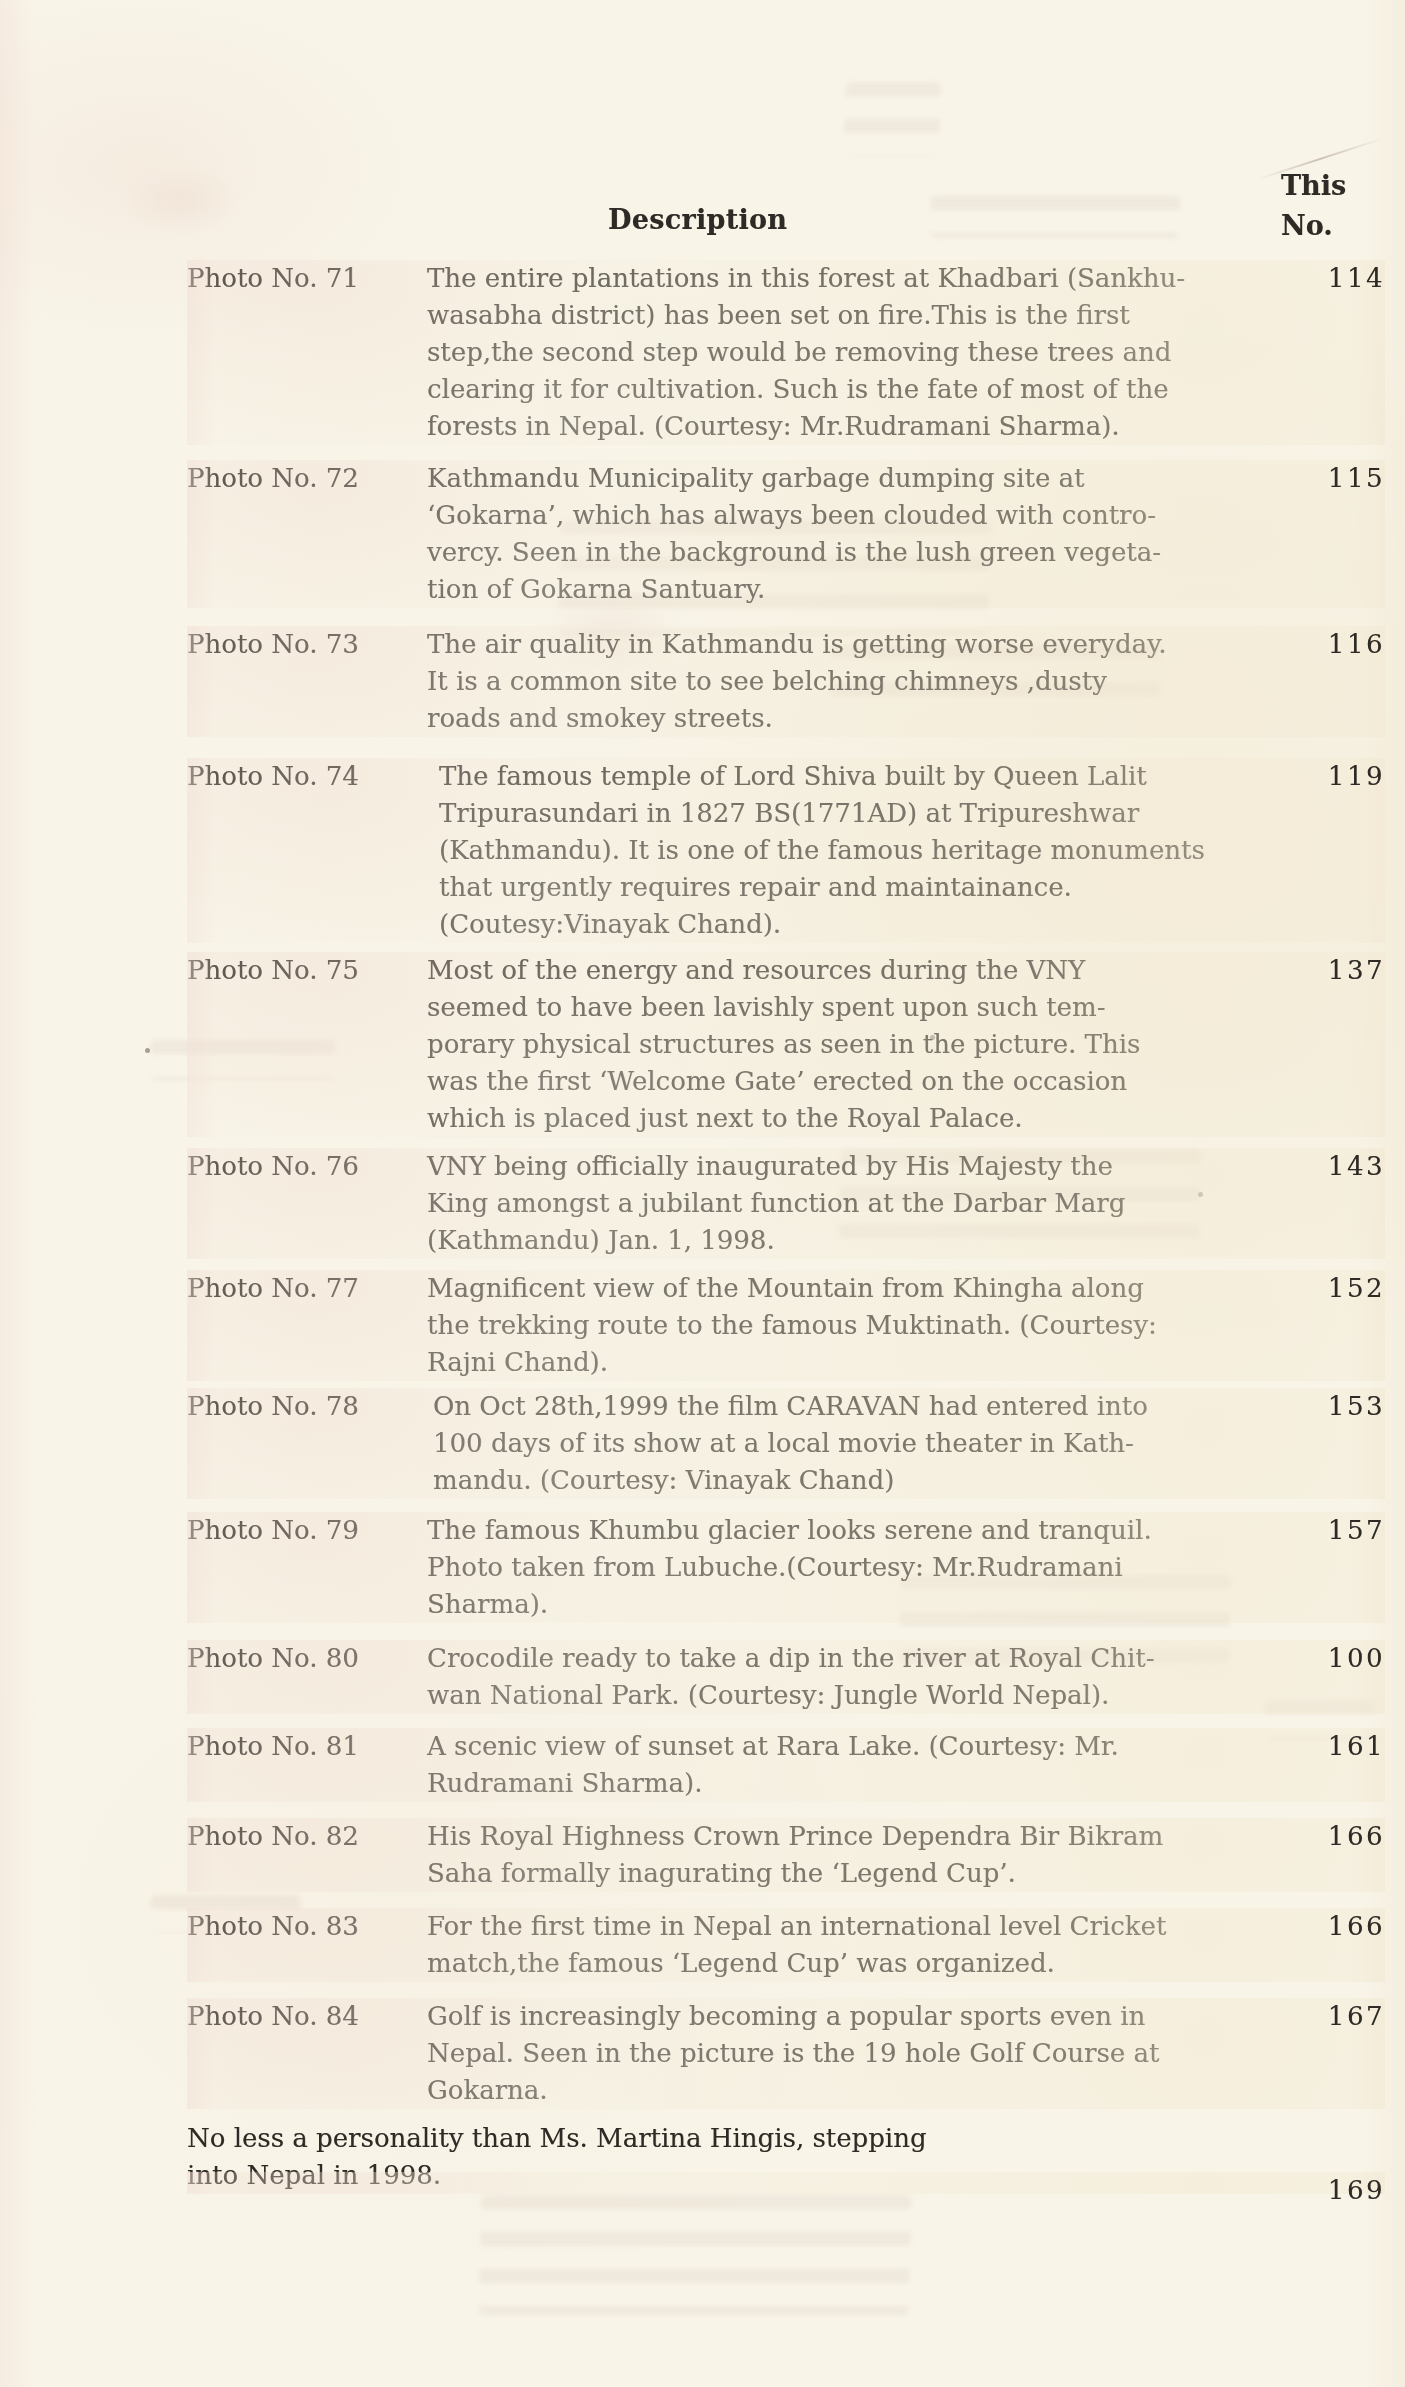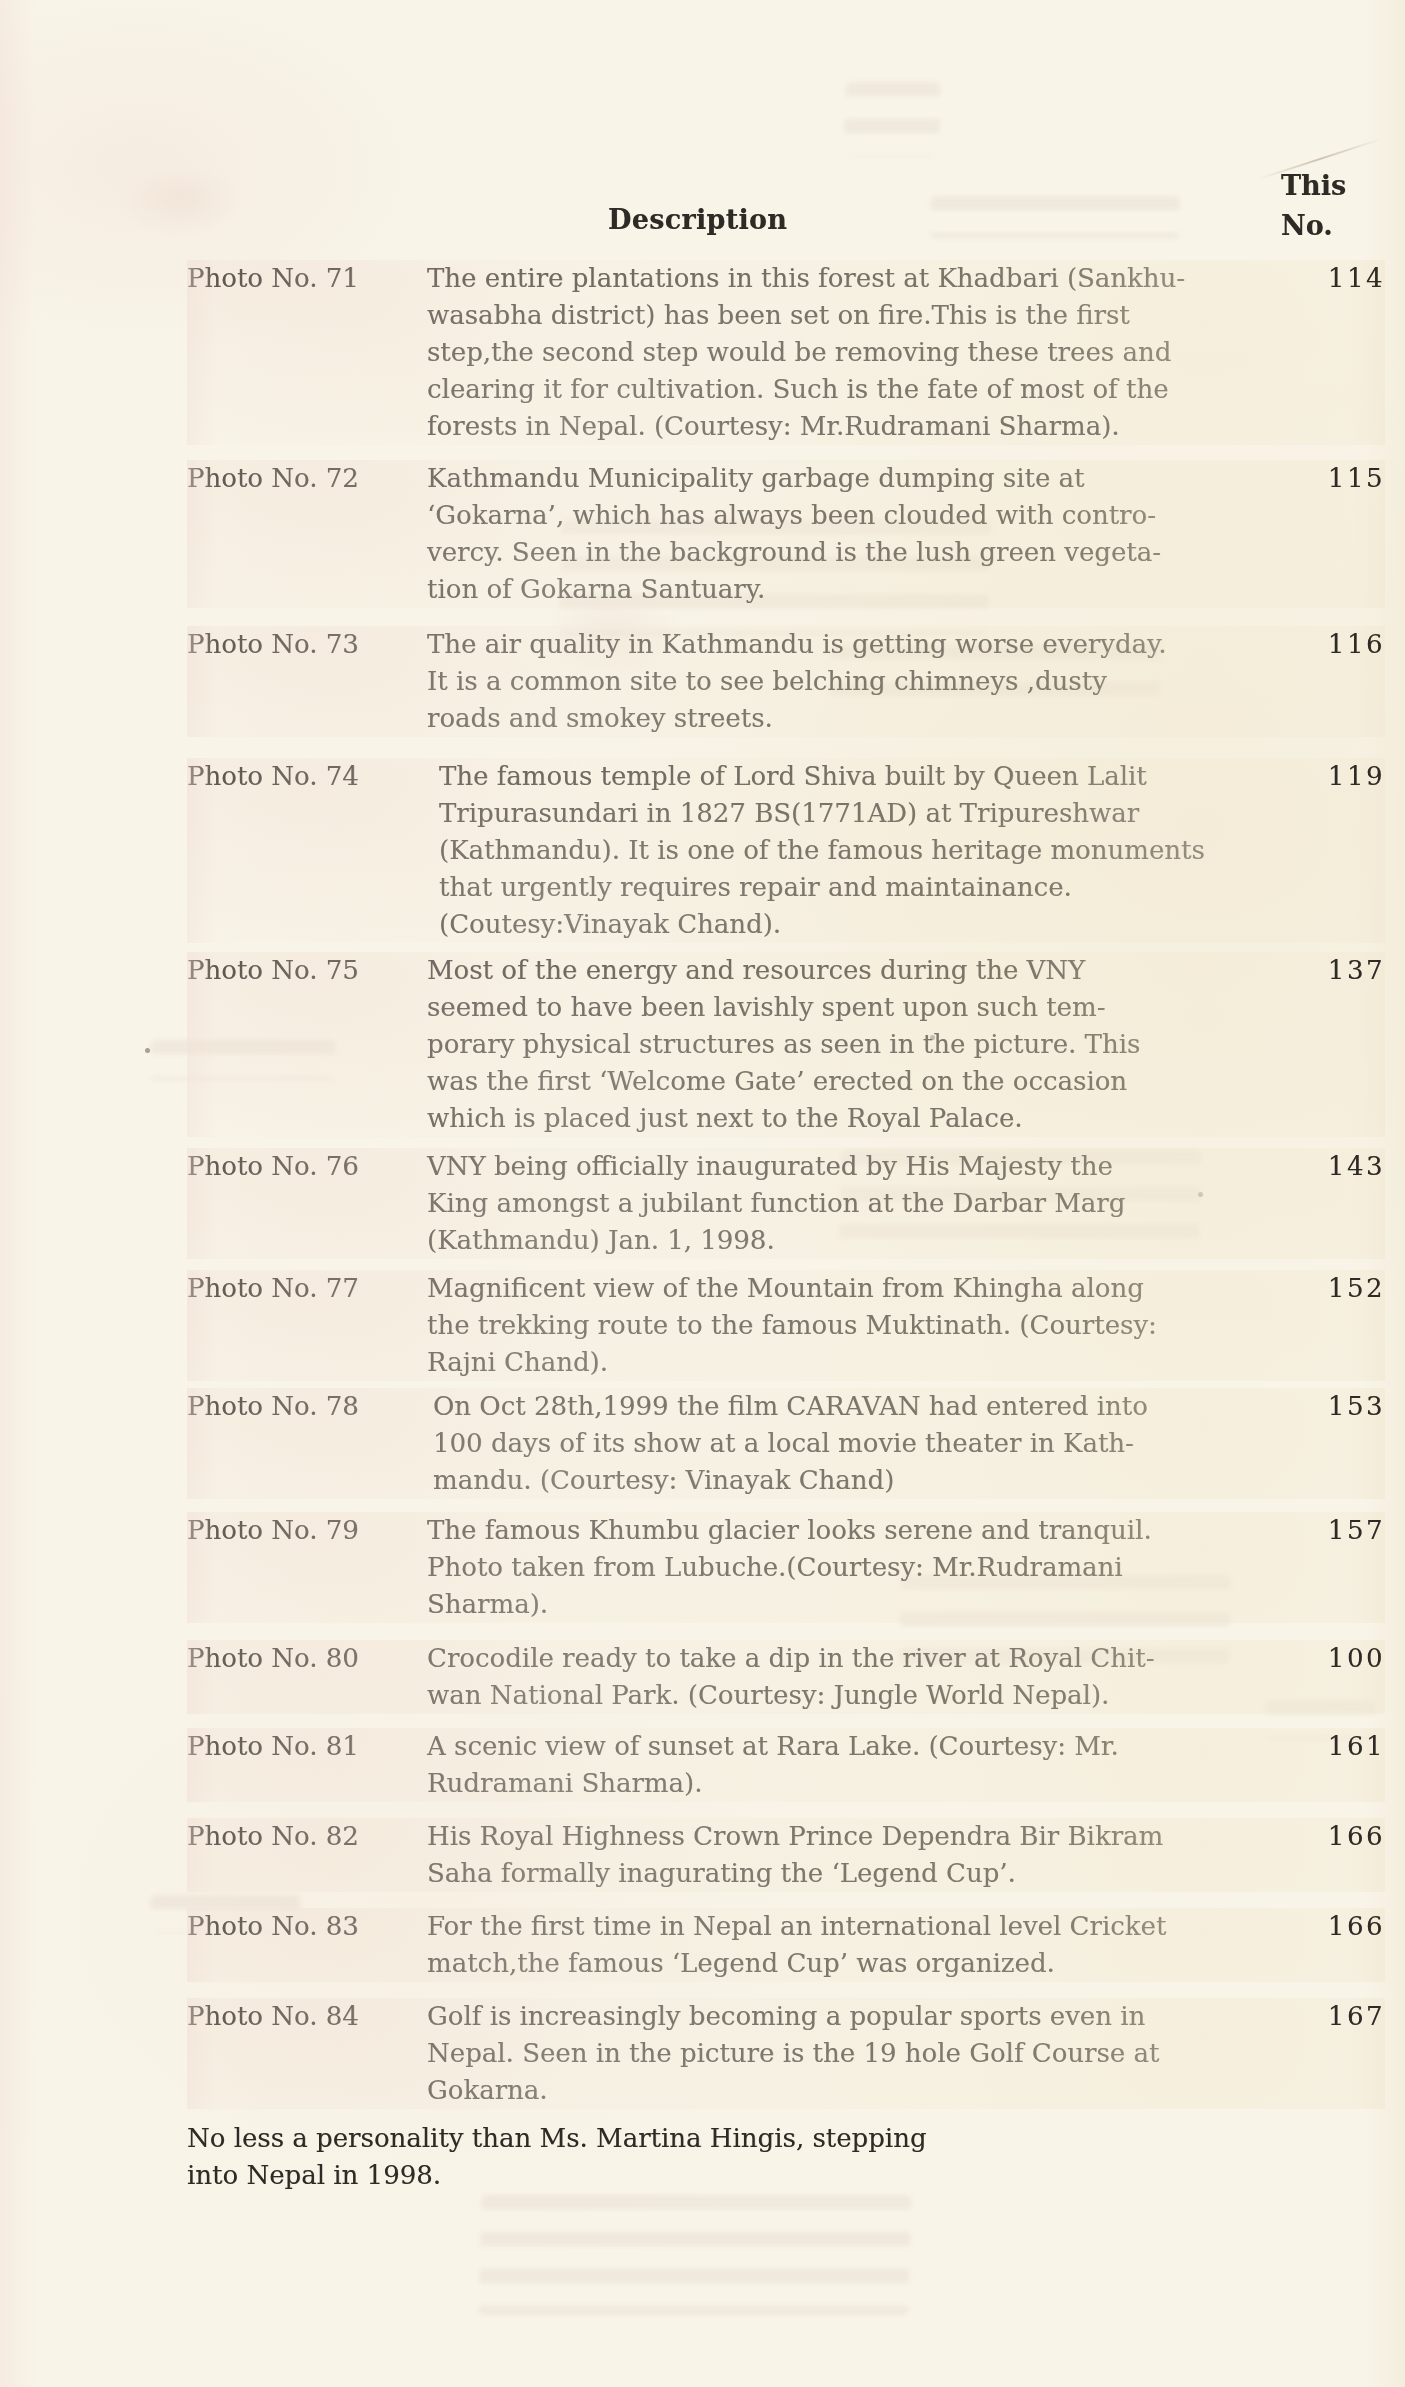--- a/index.html
+++ b/index.html
@@ -237,15 +237,16 @@
           <div class="line">Nepal. Seen in the picture is the 19 hole Golf Course at</div>
           <div class="line">Gokarna.</div>
         </div>
     <div class="page">167</div>
   </div>
       <div class="row txt page-lowered">
     <div class="desc">
           <div class="line">No less a personality than Ms. Martina Hingis, stepping</div>
           <div class="line">into Nepal in 1998.</div>
         </div>
+    <div class="page">169</div>
   </div>
     </div>
 </div>
 
 </body></html>

